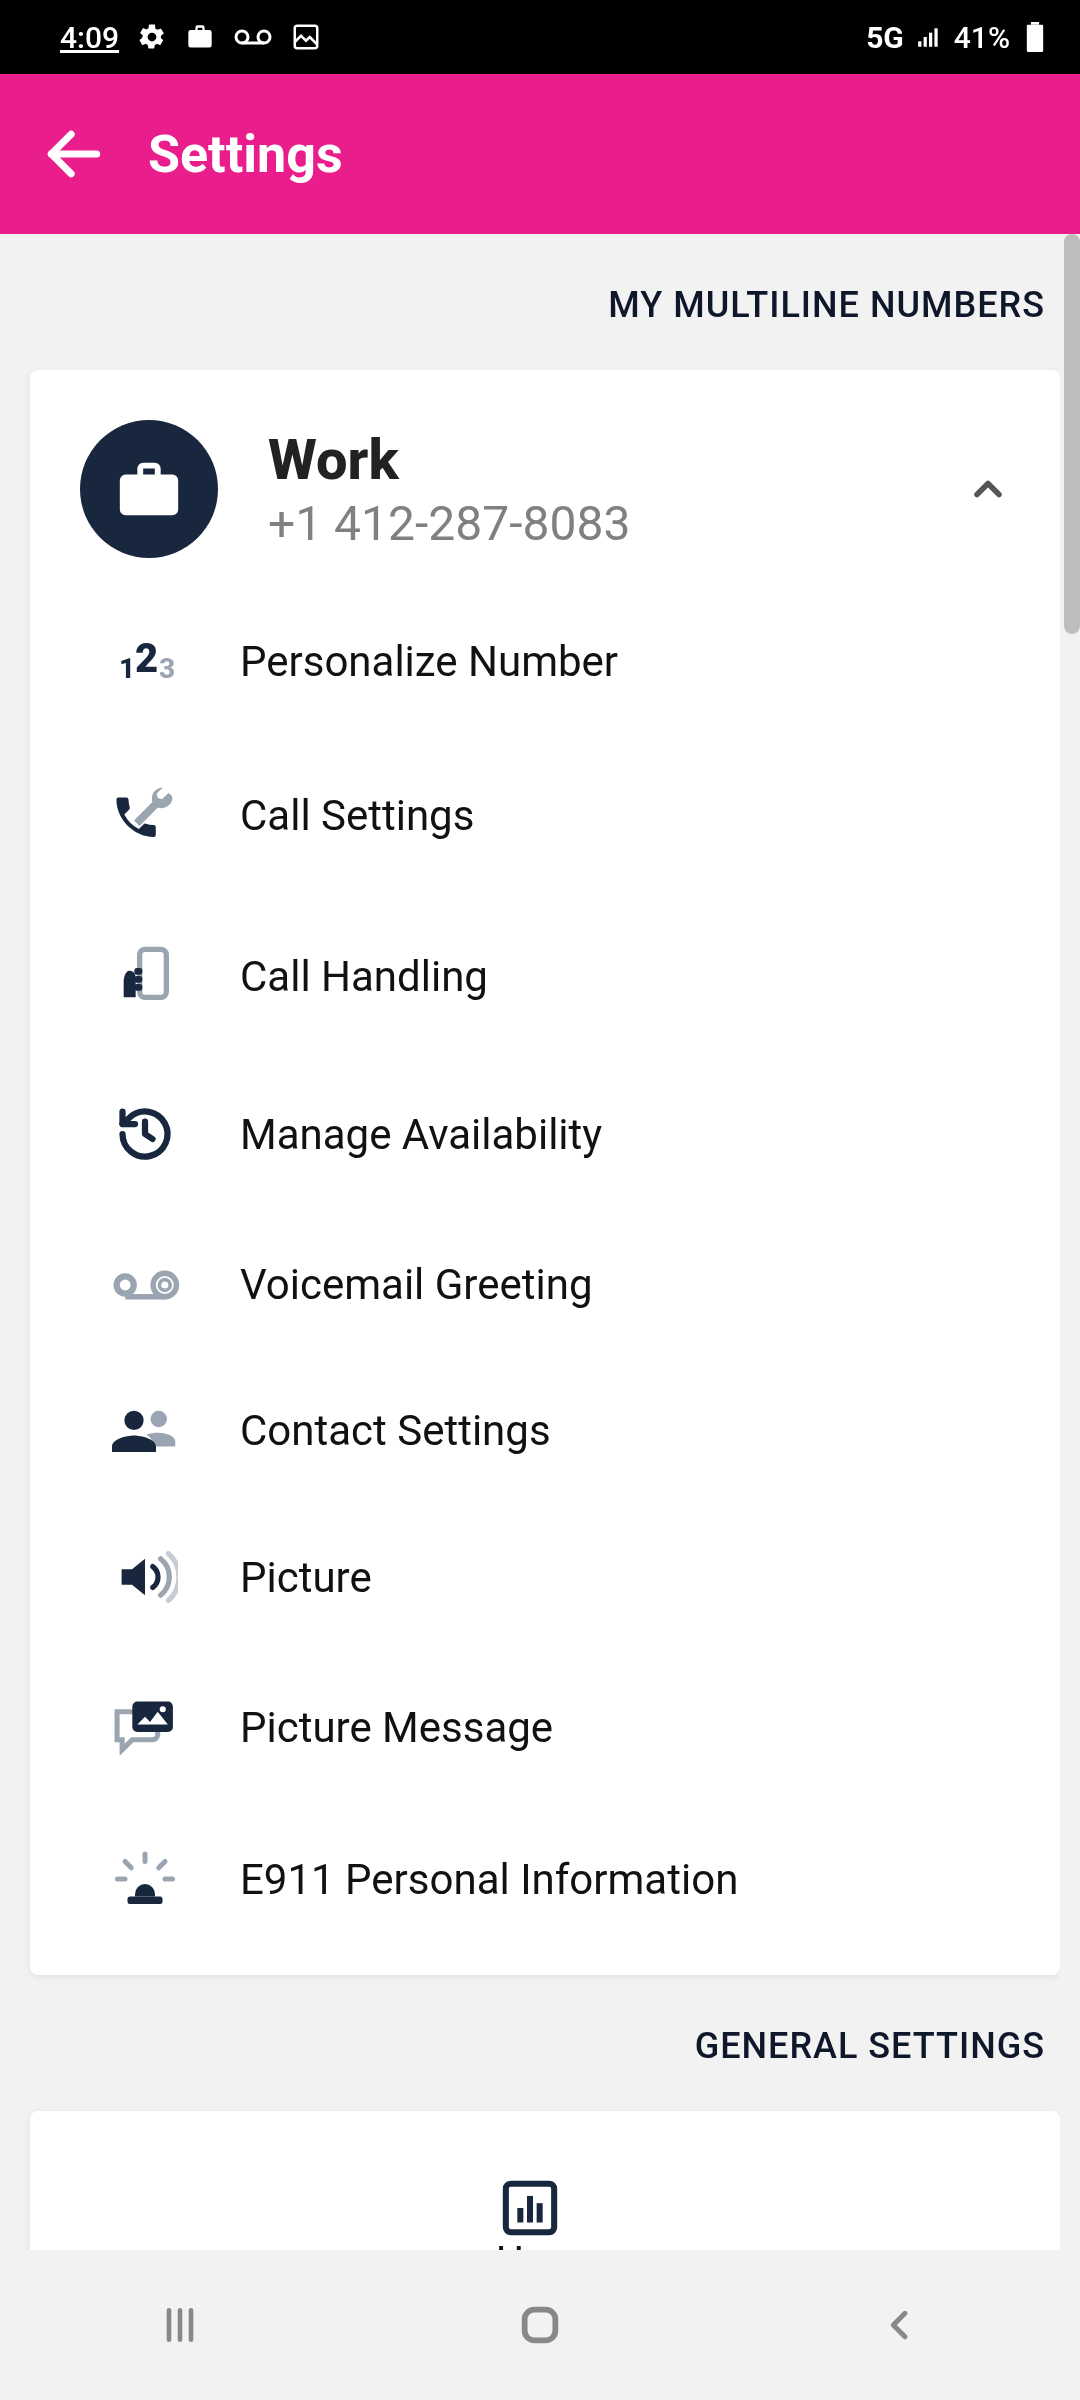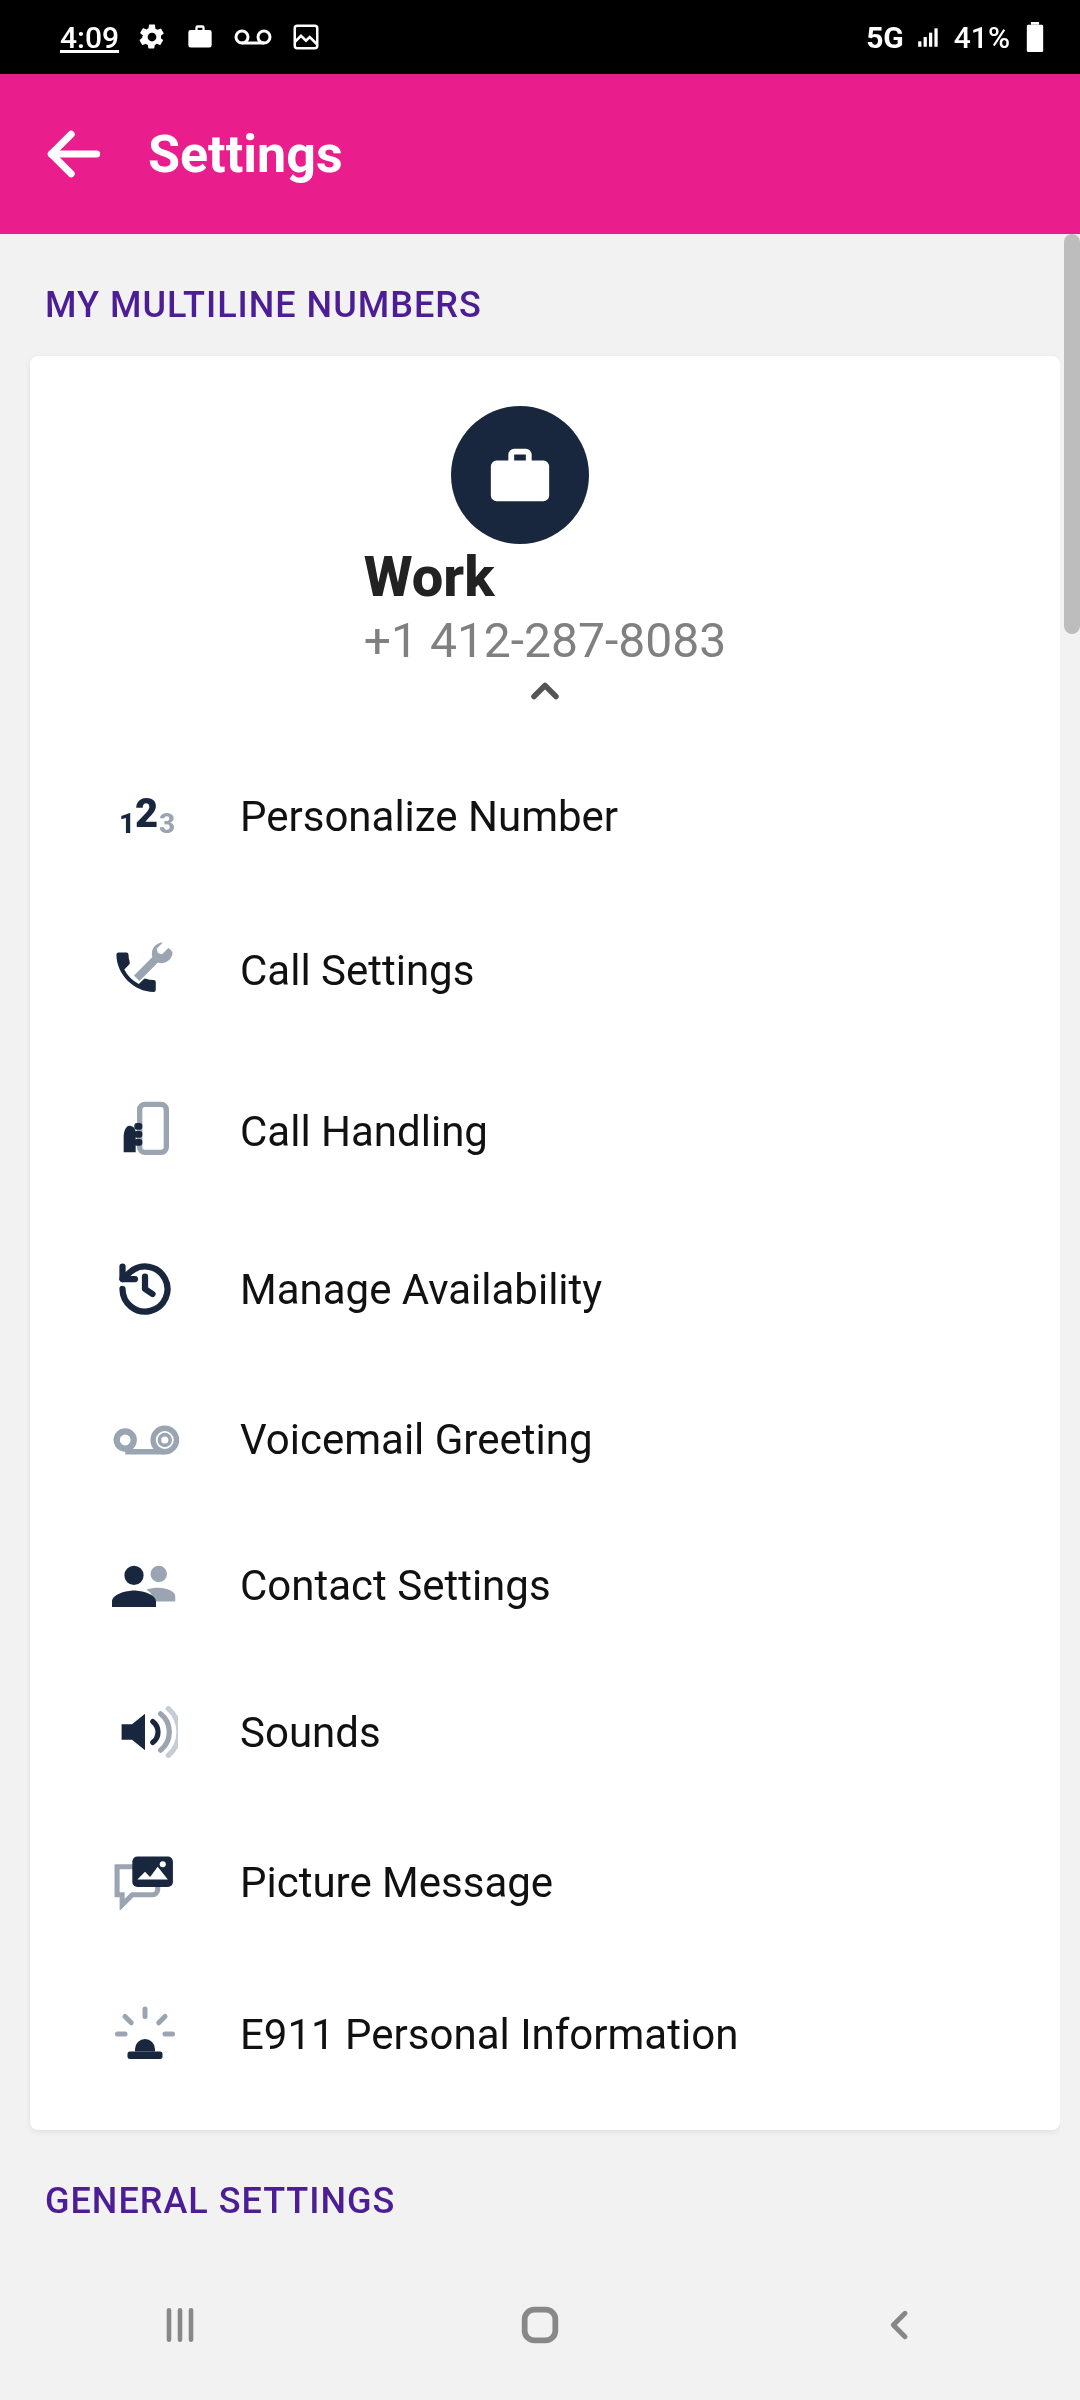--- a/index.html
+++ b/index.html
@@ -79,40 +79,40 @@
     position: absolute;
     top: 234px;
     right: 0;
     width: 16px;
     height: 400px;
     background: #bdbdbd;
     border-radius: 8px;
   }
 
   .section-label {
-    color: #4c1d95;
+    color: #0f172a;
     font-size: 36px;
     font-weight: 500;
     letter-spacing: 1px;
-    padding: 50px 15px 30px;
+    padding: 50px 15px 44px;
+    text-align: right;
   }
 
   .card {
     background: #fff;
     border-radius: 8px;
     box-shadow: 0 2px 6px rgba(0,0,0,.08);
     padding: 20px 0;
   }
 
   .line-header {
     display: flex;
     align-items: center;
     padding: 30px 50px 30px 50px;
     position: relative;
-    flex-direction: column;
   }
   .line-avatar {
     width: 138px;
     height: 138px;
     border-radius: 50%;
     background: #18273e;
     display: flex;
     align-items: center;
     justify-content: center;
     margin-right: 50px;
@@ -333,21 +333,21 @@
 
     <div class="setting-item">
       <div class="item-icon">
         <svg width="66" height="52" viewBox="0 0 24 20">
           <path fill="#18273e" d="M3 7v6h4l5 4V3L7 7H3z"></path>
           <path fill="none" stroke="#18273e" stroke-width="2" stroke-linecap="round" d="M15 6a5 5 0 0 1 0 8"></path>
           <path fill="none" stroke="#9aa5b1" stroke-width="2" stroke-linecap="round" d="M18 3a9 9 0 0 1 0 14"></path>
           <path fill="none" stroke="#c5ccd4" stroke-width="2" stroke-linecap="round" d="M21 1a12 12 0 0 1 0 18"></path>
         </svg>
       </div>
-      <div class="item-label">Sounds</div>
+      <div class="item-label">Picture</div>
     </div>
 
     <div class="setting-item">
       <div class="item-icon">
         <svg width="66" height="56" viewBox="0 0 26 22">
           <path fill="none" stroke="#9aa5b1" stroke-width="2" d="M2 5h14a2 2 0 0 1 2 2v7a2 2 0 0 1-2 2H8l-4 4v-4H2V5z"></path>
           <rect x="8" y="1" width="16" height="12" rx="2" fill="#18273e"></rect>
           <path fill="#fff" d="M10 10l3-3 2 2 3-4 4 5H10z"></path>
           <circle cx="20" cy="4" r="1.2" fill="#fff"></circle>
         </svg>

